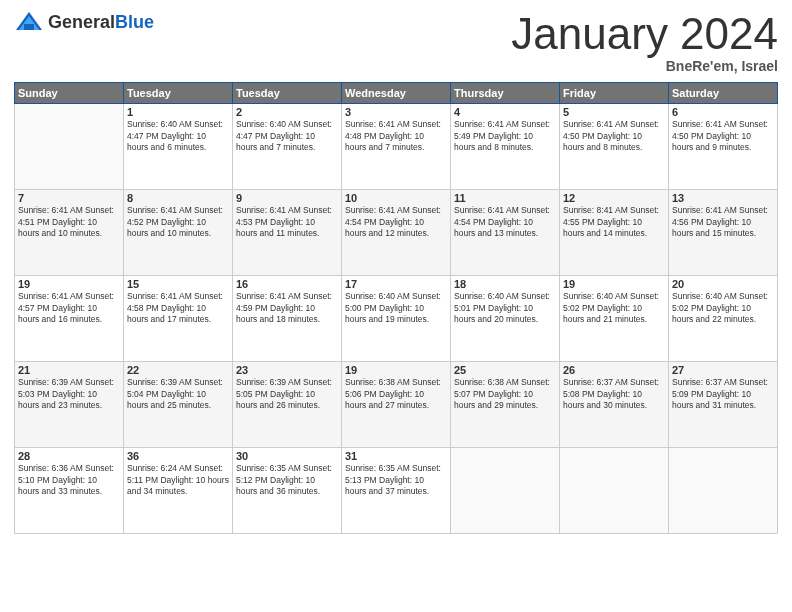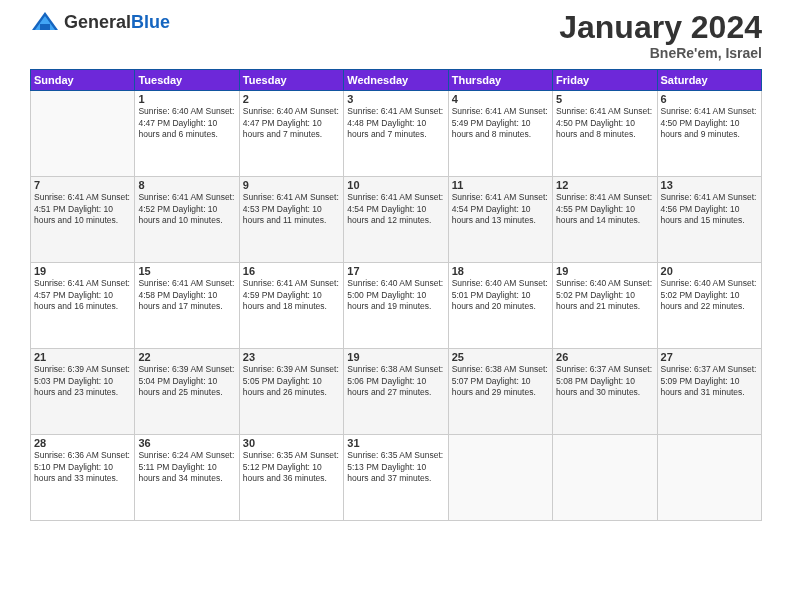--- a/index.html
+++ b/index.html
@@ -6,59 +6,59 @@
     body {
       width: 792px;
       height: 612px;
       font-family: Arial, Helvetica, sans-serif;
       background: #fff;
       overflow: hidden;
     }
     .page {
       width: 792px;
       height: 612px;
-      padding: 10px 30px;
+      padding: 10px 14px;
     }
     .header {
       display: flex;
       justify-content: space-between;
       align-items: flex-start;
       margin-bottom: 8px;
     }
     .logo {
       display: flex;
       align-items: center;
       gap: 4px;
     }
     .logo-icon {
       width: 30px;
       height: 24px;
     }
     .title-block {
       text-align: right;
     }
     .month-title {
-      font-size: 32px;
-      font-weight: bold;
+      font-size: 44px;
+      font-weight: normal;
       color: #333;
       line-height: 1.1;
       margin-left: 24px;
     }
     .location {
       font-size: 14px;
       color: #555;
       font-weight: bold;
     }
     table {
       width: 100%;
       border-collapse: collapse;
       table-layout: fixed;
     }
     thead th {
-      background-color: #6d28d9;
+      background-color: #737373;
       color: #fff;
       font-size: 11px;
       font-weight: bold;
       padding: 4px 3px;
       text-align: left;
       border: 1px solid #1255a0;
     }
     tbody td {
       border: 1px solid #ccc;
       vertical-align: top;

